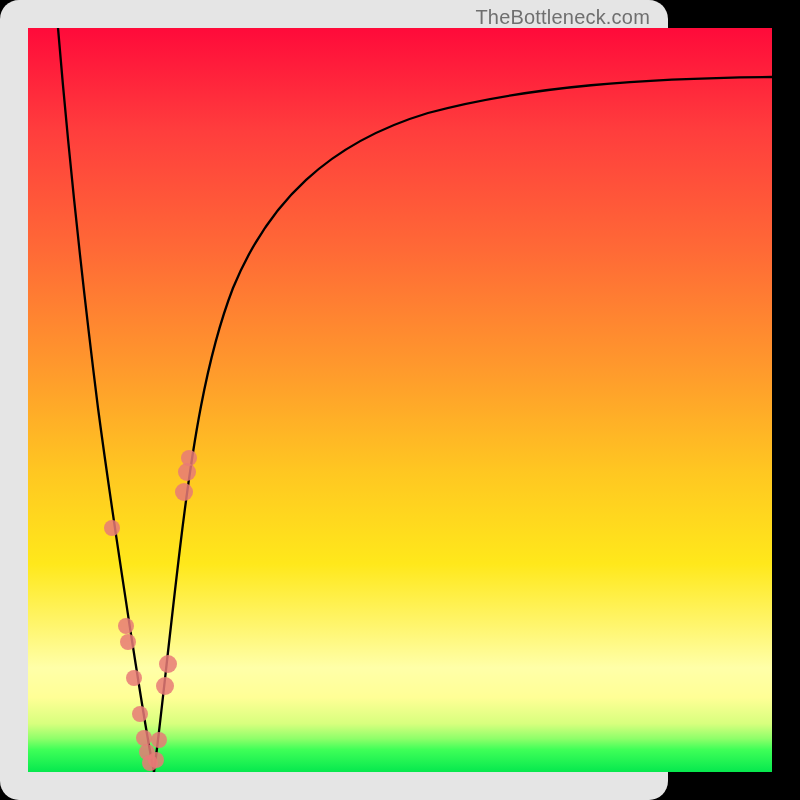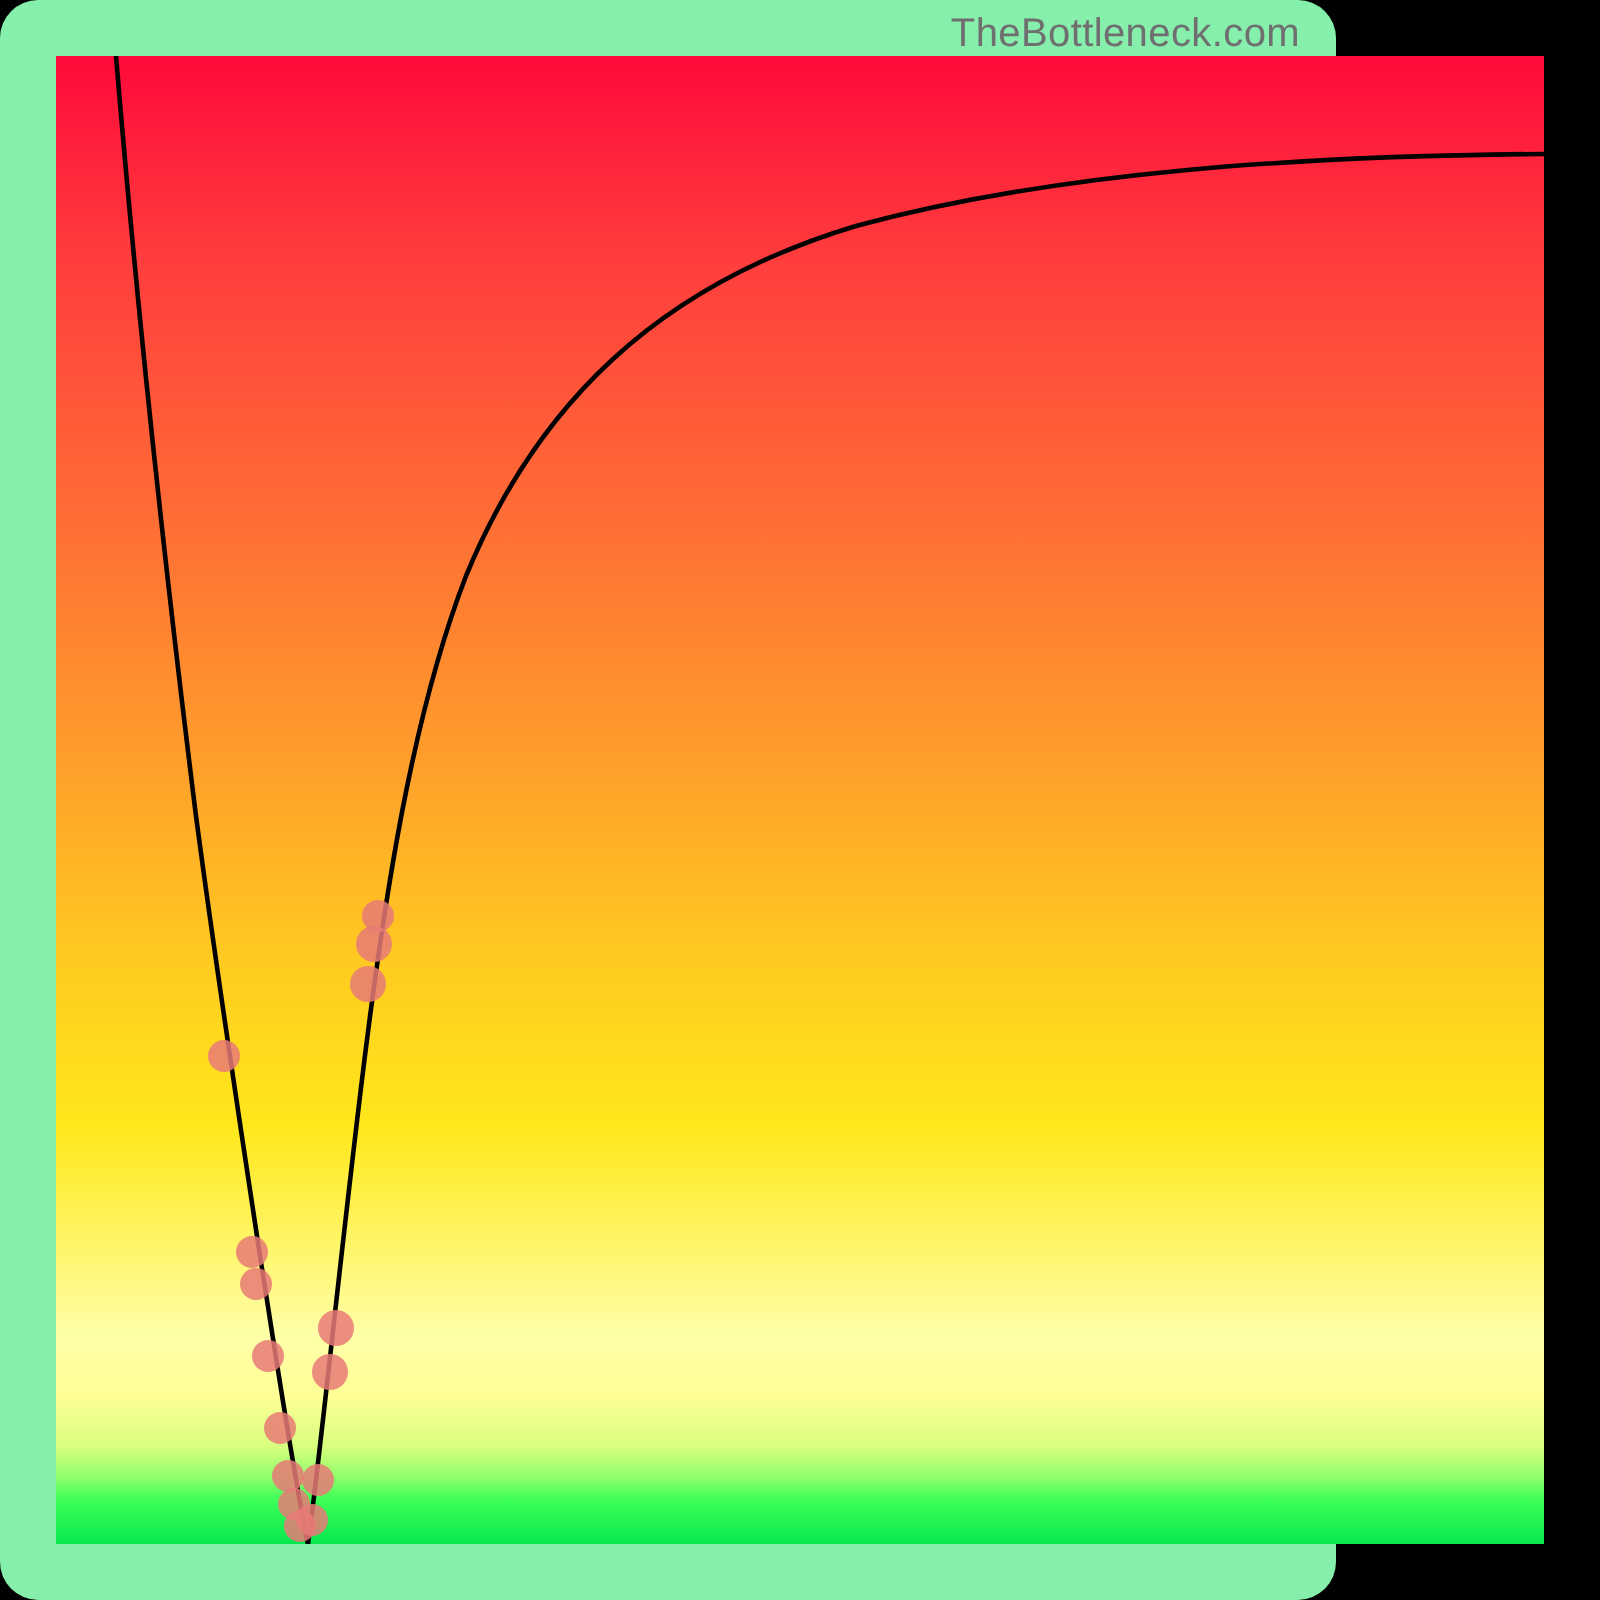--- a/index.html
+++ b/index.html
@@ -10,21 +10,21 @@
     overflow: hidden;
     background: #000;
     font-family: Arial, Helvetica, sans-serif;
   }
   .frame {
     position: absolute;
     top: 0;
     left: 0;
     width: 668px;
     height: 800px;
-    background: #86efac;
+    background: #e5e5e5;
     border-radius: 19px;
   }
   .plot-area {
     position: absolute;
     top: 28px;
     left: 28px;
     width: 744px;
     height: 744px;
     
     background: linear-gradient(

